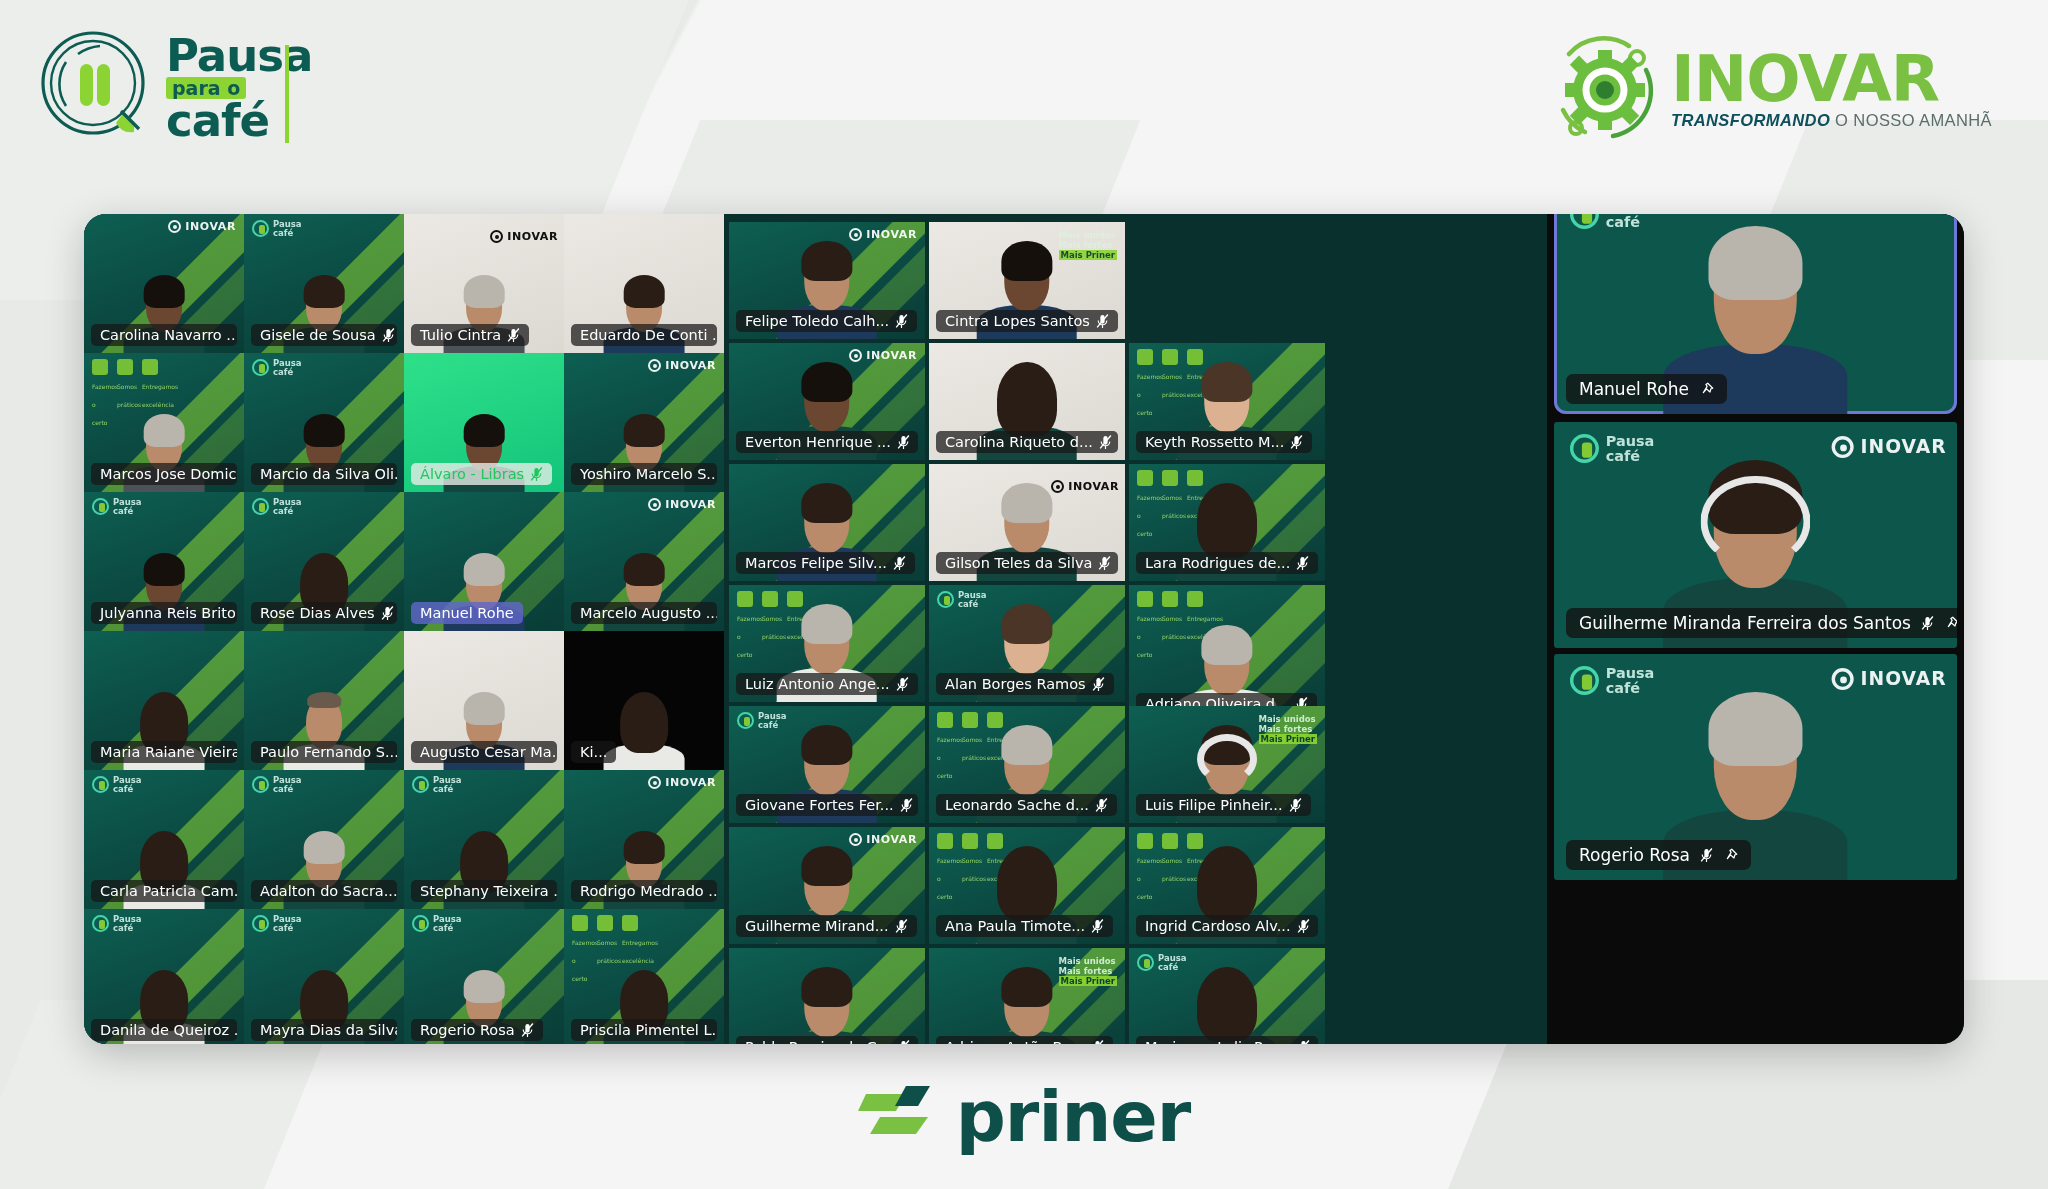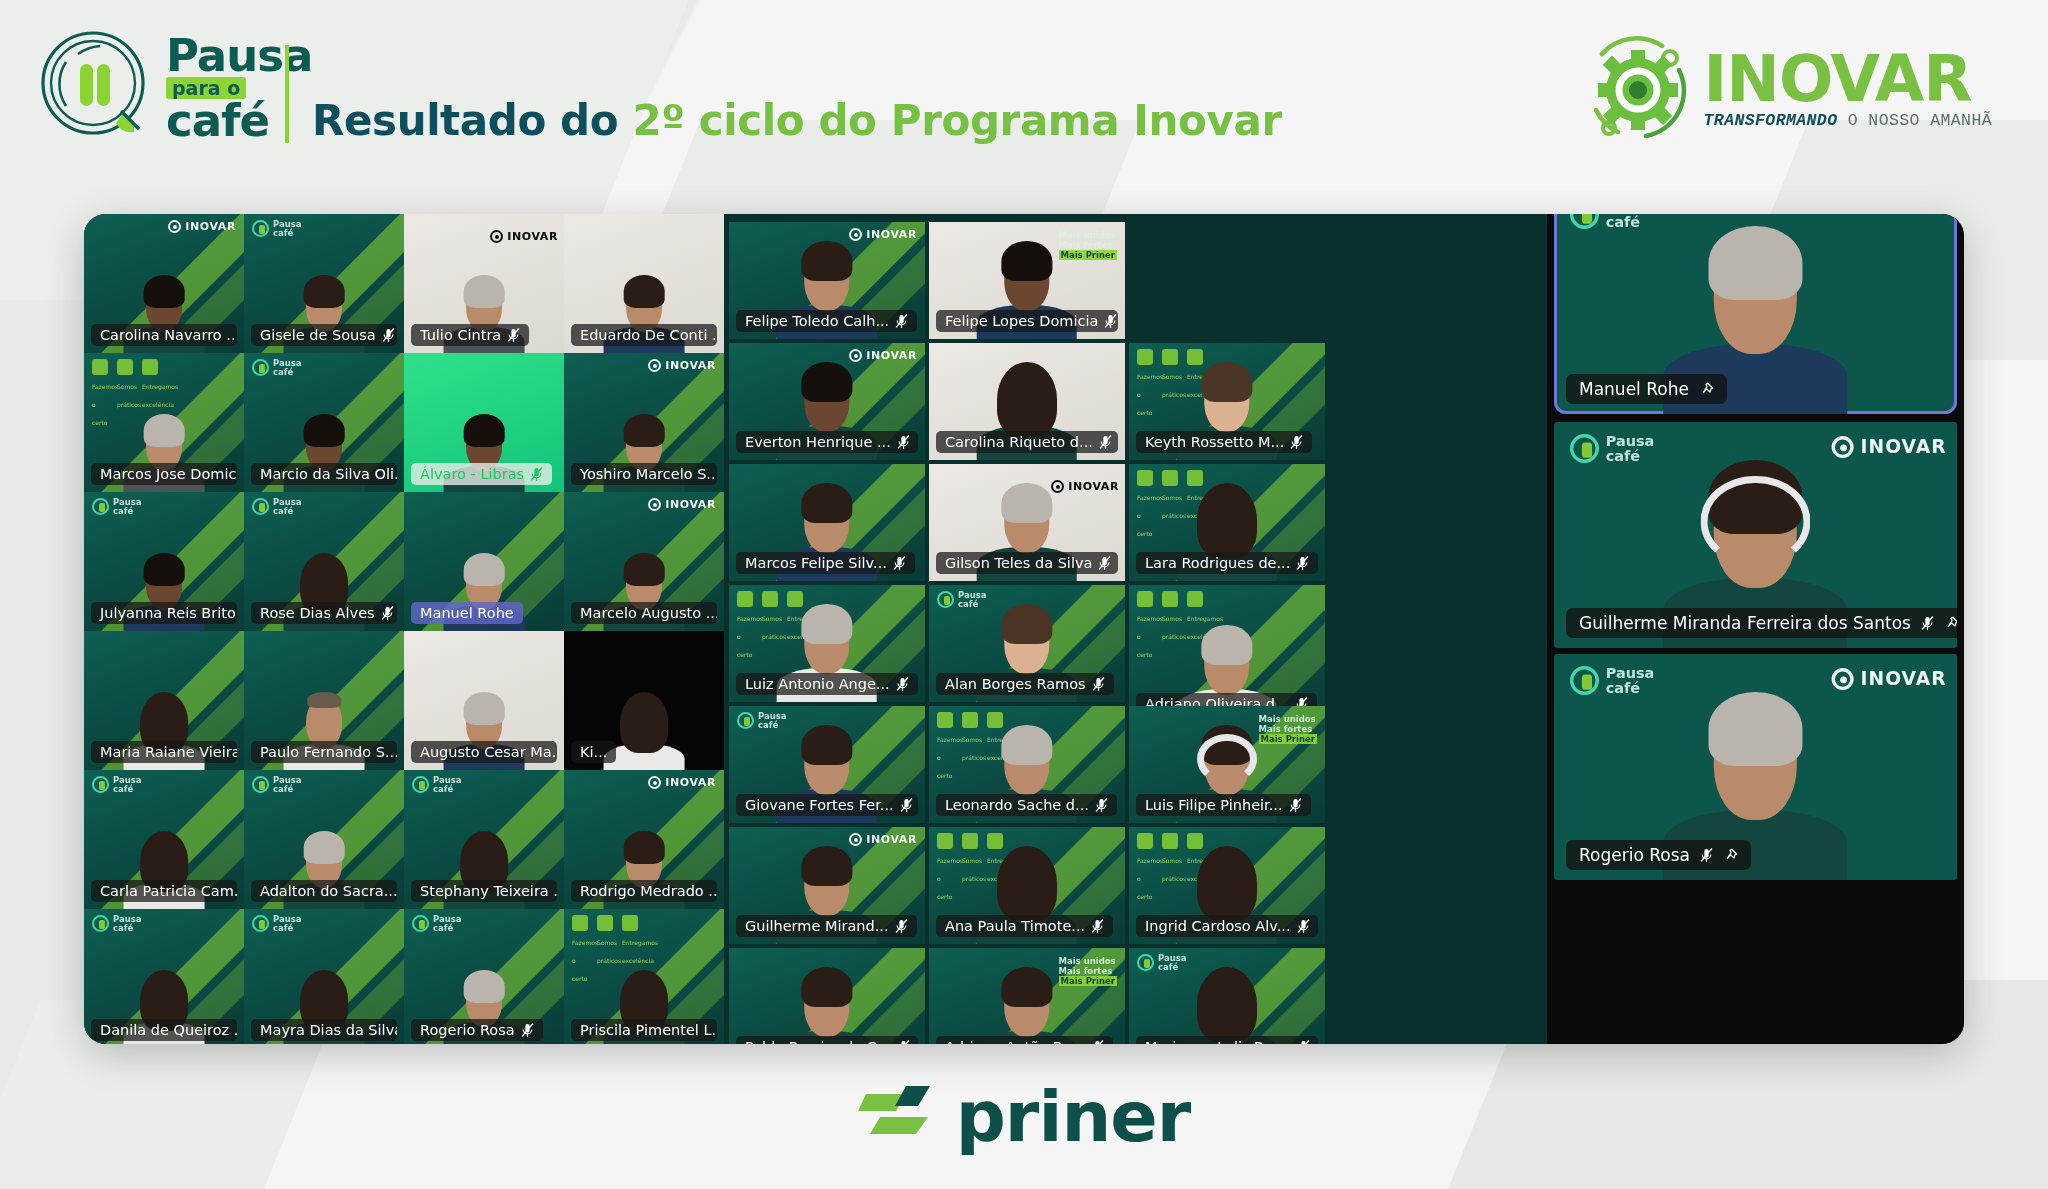--- a/index.html
+++ b/index.html
@@ -68,21 +68,21 @@
     display: flex; align-items: center; gap: 12px;
   }
   .inovar-mark { width: 108px; height: 108px; position: relative; }
   .inovar-words { position: relative; }
   .iw-main {
     font-size: 64px; font-weight: bold; color: #7ac143; letter-spacing: -1px;
     line-height: 0.92; font-family: "DejaVu Sans", sans-serif;
   }
   .iw-sub {
     font-size: 16.5px; letter-spacing: 0.4px; white-space: nowrap;
-    margin-top: 3px; font-family: Liberation Mono, monospace;
+    margin-top: 3px; font-family: Liberation Sans, sans-serif;
   }
   .iw-sub .b { color: #0d4f5c; font-weight: bold; font-style: italic; }
   .iw-sub .n { color: #5b6e6b; }
 
   
   .meeting {
     position: absolute; left: 84px; top: 214px;
     width: 1880px; height: 830px;
     border-radius: 22px; overflow: hidden;
     background: #0c3f3a;
@@ -254,23 +254,20 @@
       </div>
       <div class="pausa-text">
         <div class="pt-pausa">Pausa</div>
         <div><span class="pt-para">para o</span></div>
         <div class="pt-cafe">café</div>
       </div>
     </div>
 
     <div class="header-divider"></div>
 
-    <div class="header-title">
-      <span>Resultado do </span><span class="accent">2º ciclo do Programa Inovar</span>
-    </div>
 
     <div class="brand-inovar">
       <div class="inovar-mark">
         <svg viewBox="0 0 108 108" width="108" height="108">
           <path d="M18 18 A46 46 0 0 1 78 10" fill="none" stroke="#7ac143" stroke-width="4.5" stroke-linecap="round"></path>
           <path d="M95 34 A46 46 0 0 1 62 100" fill="none" stroke="#4aa33a" stroke-width="4.5" stroke-linecap="round"></path>
           <path d="M12 74 A46 46 0 0 0 34 96" fill="none" stroke="#7ac143" stroke-width="4.5" stroke-linecap="round"></path>
           <circle cx="86" cy="22" r="7" fill="none" stroke="#7ac143" stroke-width="4"></circle>
           <circle cx="25" cy="92" r="6" fill="none" stroke="#7ac143" stroke-width="4"></circle>
           <g fill="#6cbe3f">
@@ -686,21 +683,21 @@
         </div>
         <div class="tile lightroom" style="left:845px;top:8px;width:196px;height:117px">
           <span class="bgwall"></span>
           <div class="wm wm-slog" style="right:8px;top:8px">Mais unidos<br>Mais fortes<br><span class="hi">Mais Priner</span></div>
           <div class="head hs-dark b-blue">
             <span class="body"></span>
             <span class="face"></span>
             <span class="hair"></span>
           </div>
           <span class="tile-name">
-            <span>Felipe Lopes Domicia</span>
+            <span>Cintra Lopes Santos</span>
             <svg class="mic-off" viewBox="0 0 24 28">
               <path d="M12 2a4 4 0 0 1 4 4v8a4 4 0 0 1-8 0V6a4 4 0 0 1 4-4z" fill="currentColor"></path>
               <path d="M4 12a8 8 0 0 0 16 0" fill="none" stroke="currentColor" stroke-width="2.2"></path>
               <line x1="12" y1="20" x2="12" y2="26" stroke="currentColor" stroke-width="2.2"></line>
               <line x1="2" y1="25" x2="22" y2="1" stroke="currentColor" stroke-width="2.6"></line>
             </svg>
           </span>
         </div>
         <div class="tile" style="left:645px;top:129px;width:196px;height:117px">
           <span class="bgwall"></span>

